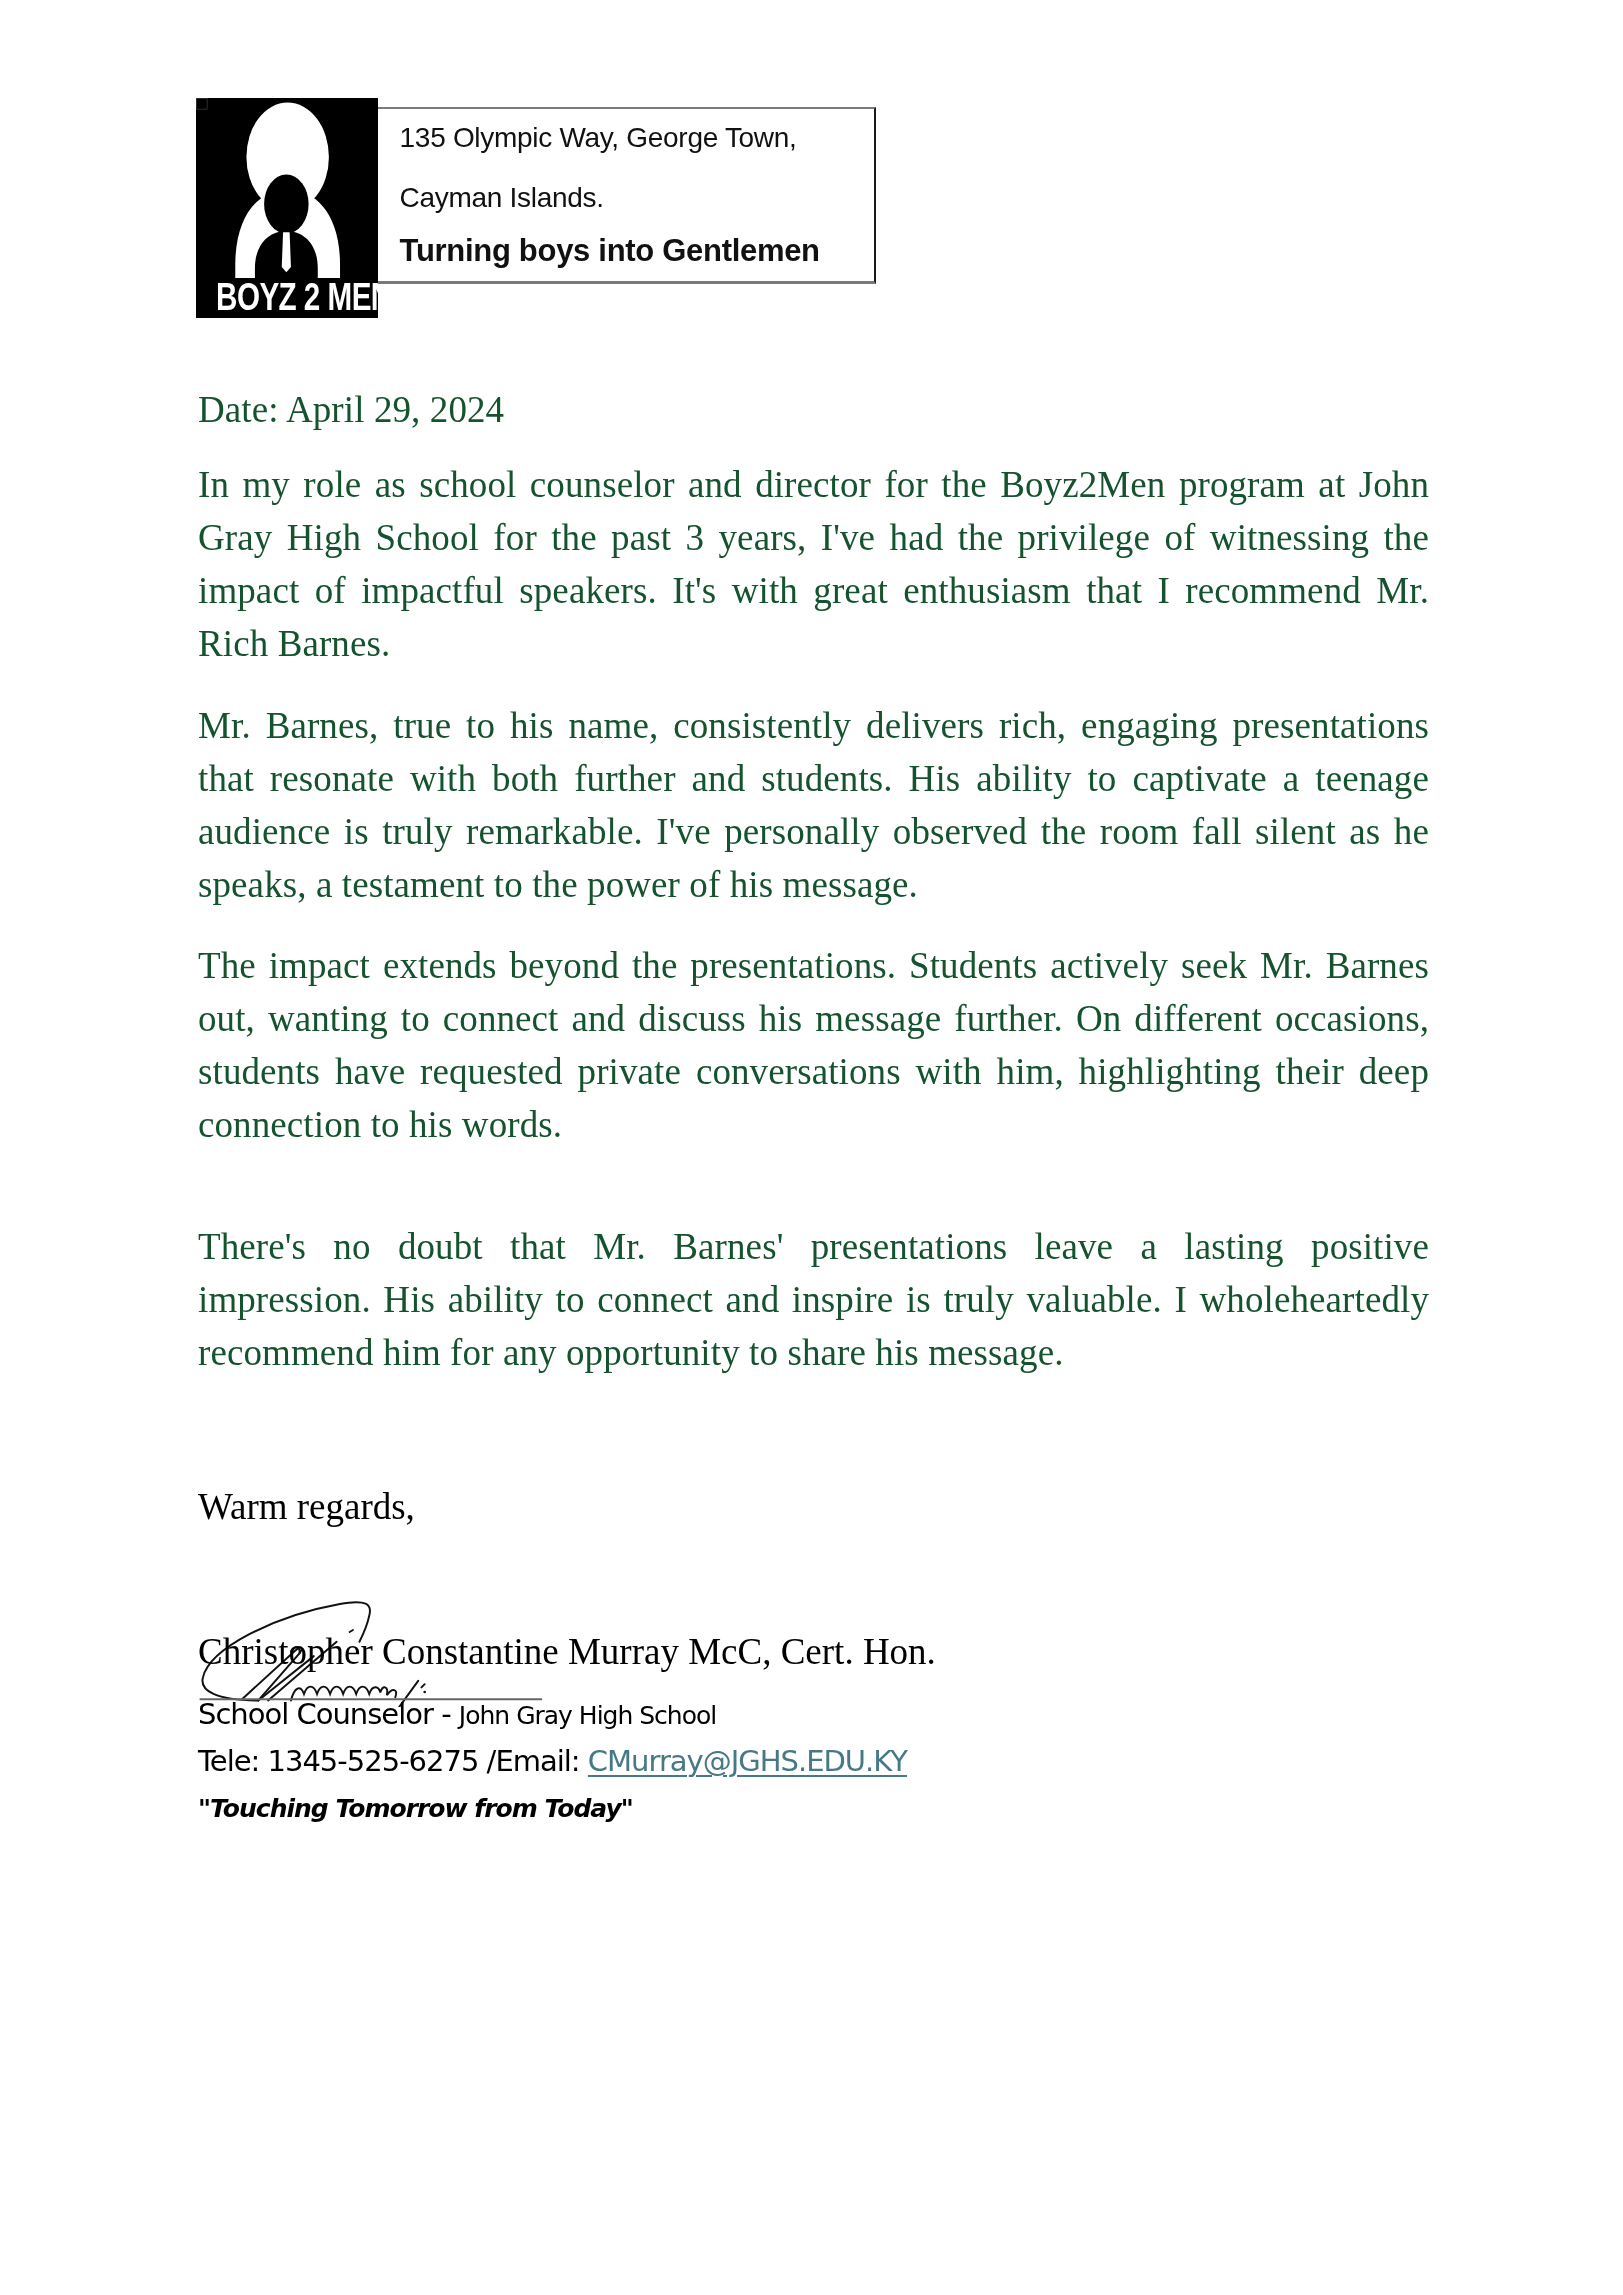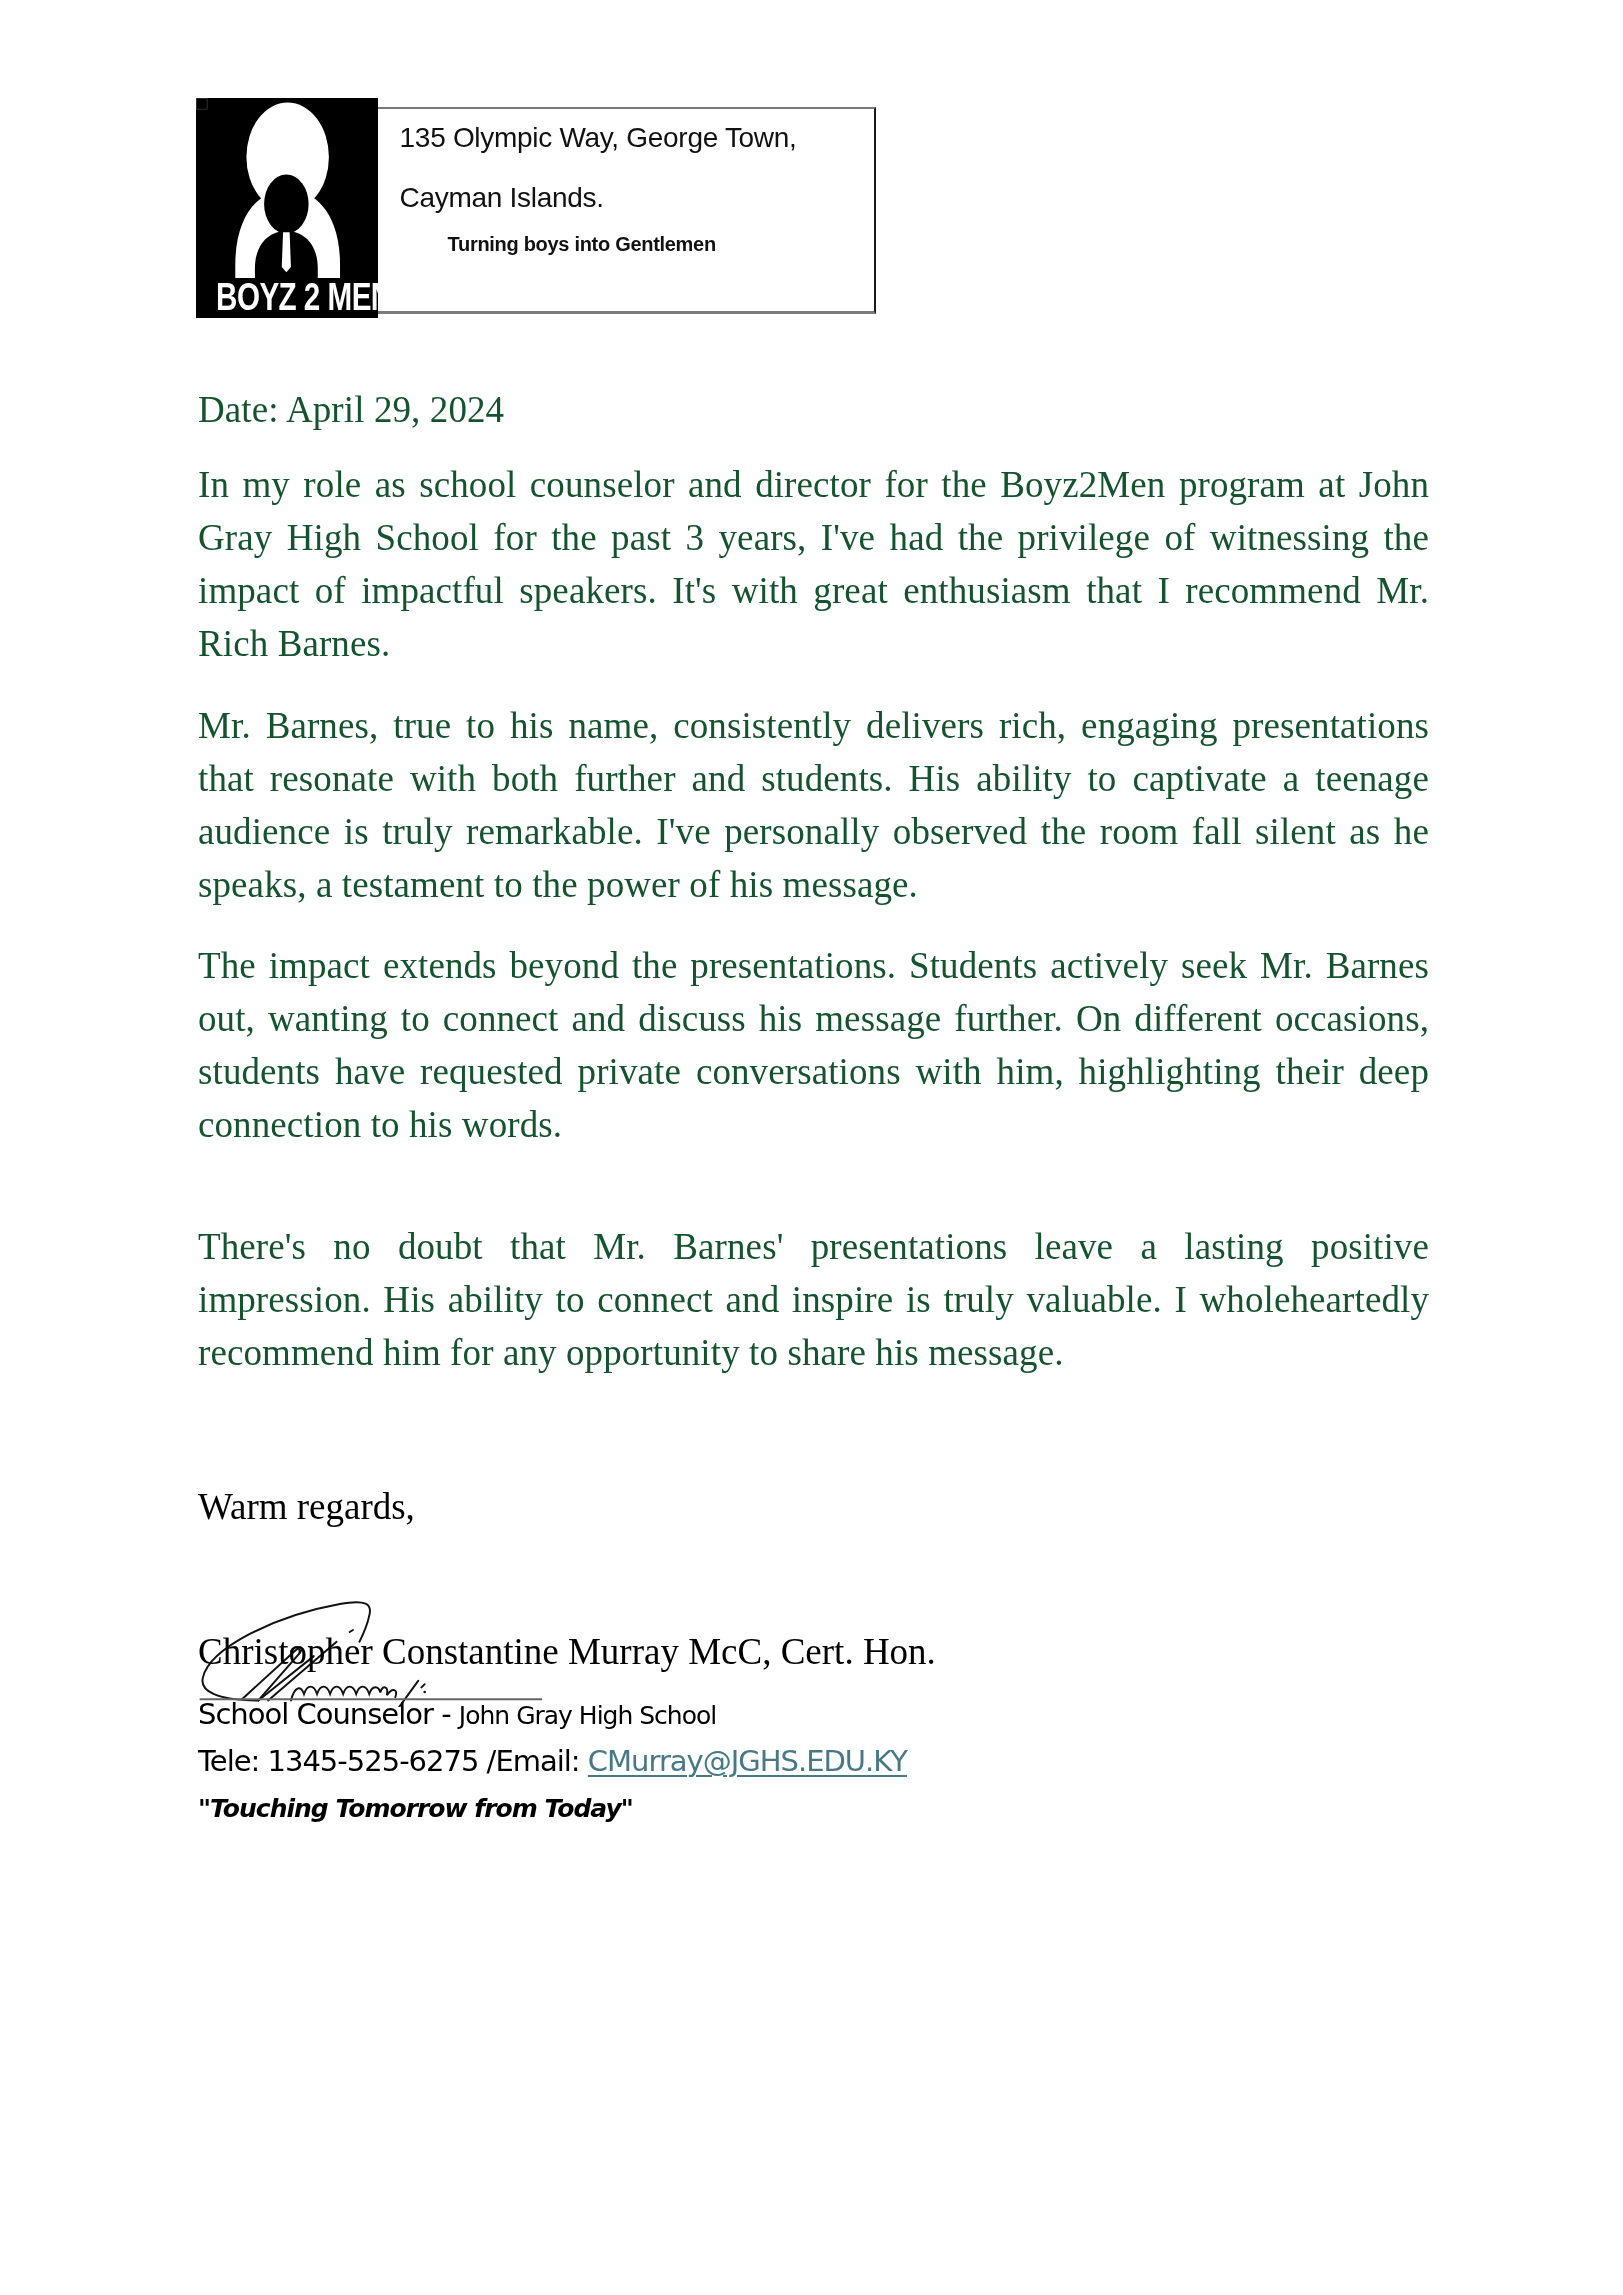--- a/index.html
+++ b/index.html
@@ -5,28 +5,28 @@
   html, body { margin: 0; padding: 0; background: #ffffff; }
   body { width: 1623px; height: 2295px; position: relative; overflow: hidden; color: #000; }
   .abs { position: absolute; }
 
   
   #logo { left: 196px; top: 98px; width: 182px; height: 220px; background: #000; overflow: hidden; }
   #logo svg { display: block; }
   #logo-text { position: absolute; left: 0; right: 0; bottom: 1.3px; text-align: center; color: #fff;
     font-family: "Liberation Sans", sans-serif; font-weight: bold; font-size: 38px; line-height: 39px;
     letter-spacing: -0.7px; transform: scaleX(0.78); transform-origin: center bottom; white-space: nowrap; }
-  #header-box { left: 378px; top: 107px; width: 498px; height: 207px;
+  #header-box { left: 378px; top: 107px; width: 498px; height: 177px;
     border-top: 2.6px solid #7a7a7a; border-bottom: 3.3px solid #7a7a7a; border-right: 2.6px solid #1a1a1a;
     border-left: 0; box-sizing: border-box; background: #fff; }
   .hb-line { position: absolute; left: 21.6px; font-family: "Liberation Sans", sans-serif; font-size: 28px;
     white-space: nowrap; letter-spacing: -0.3px; color: #111; }
   #hb-addr1 { top: 13px; }
   #hb-addr2 { top: 73px; }
-  #hb-tag { top: 124px; font-weight: bold; font-size: 20px; margin-left: 48px; }
+  #hb-tag { top: 124px; font-weight: bold; font-size: 31px; }
   .body-text { position: absolute; left: 198px; width: 1231px; font-family: "Liberation Serif", serif;
     font-size: 37px; line-height: 53px; text-align: justify; text-align-last: left; color: #14532d;
     letter-spacing: 0.1px; }
   #date-line { top: 383px; text-align: left; }
   #para-1 { top: 458px; }
   #para-2 { top: 699px; }
   #para-3 { top: 939px; }
   #para-4 { top: 1220px; }
 
   #closing { left: 198px; top: 1480px; font-family: "Liberation Serif", serif; font-size: 37px; line-height: 53px; }

